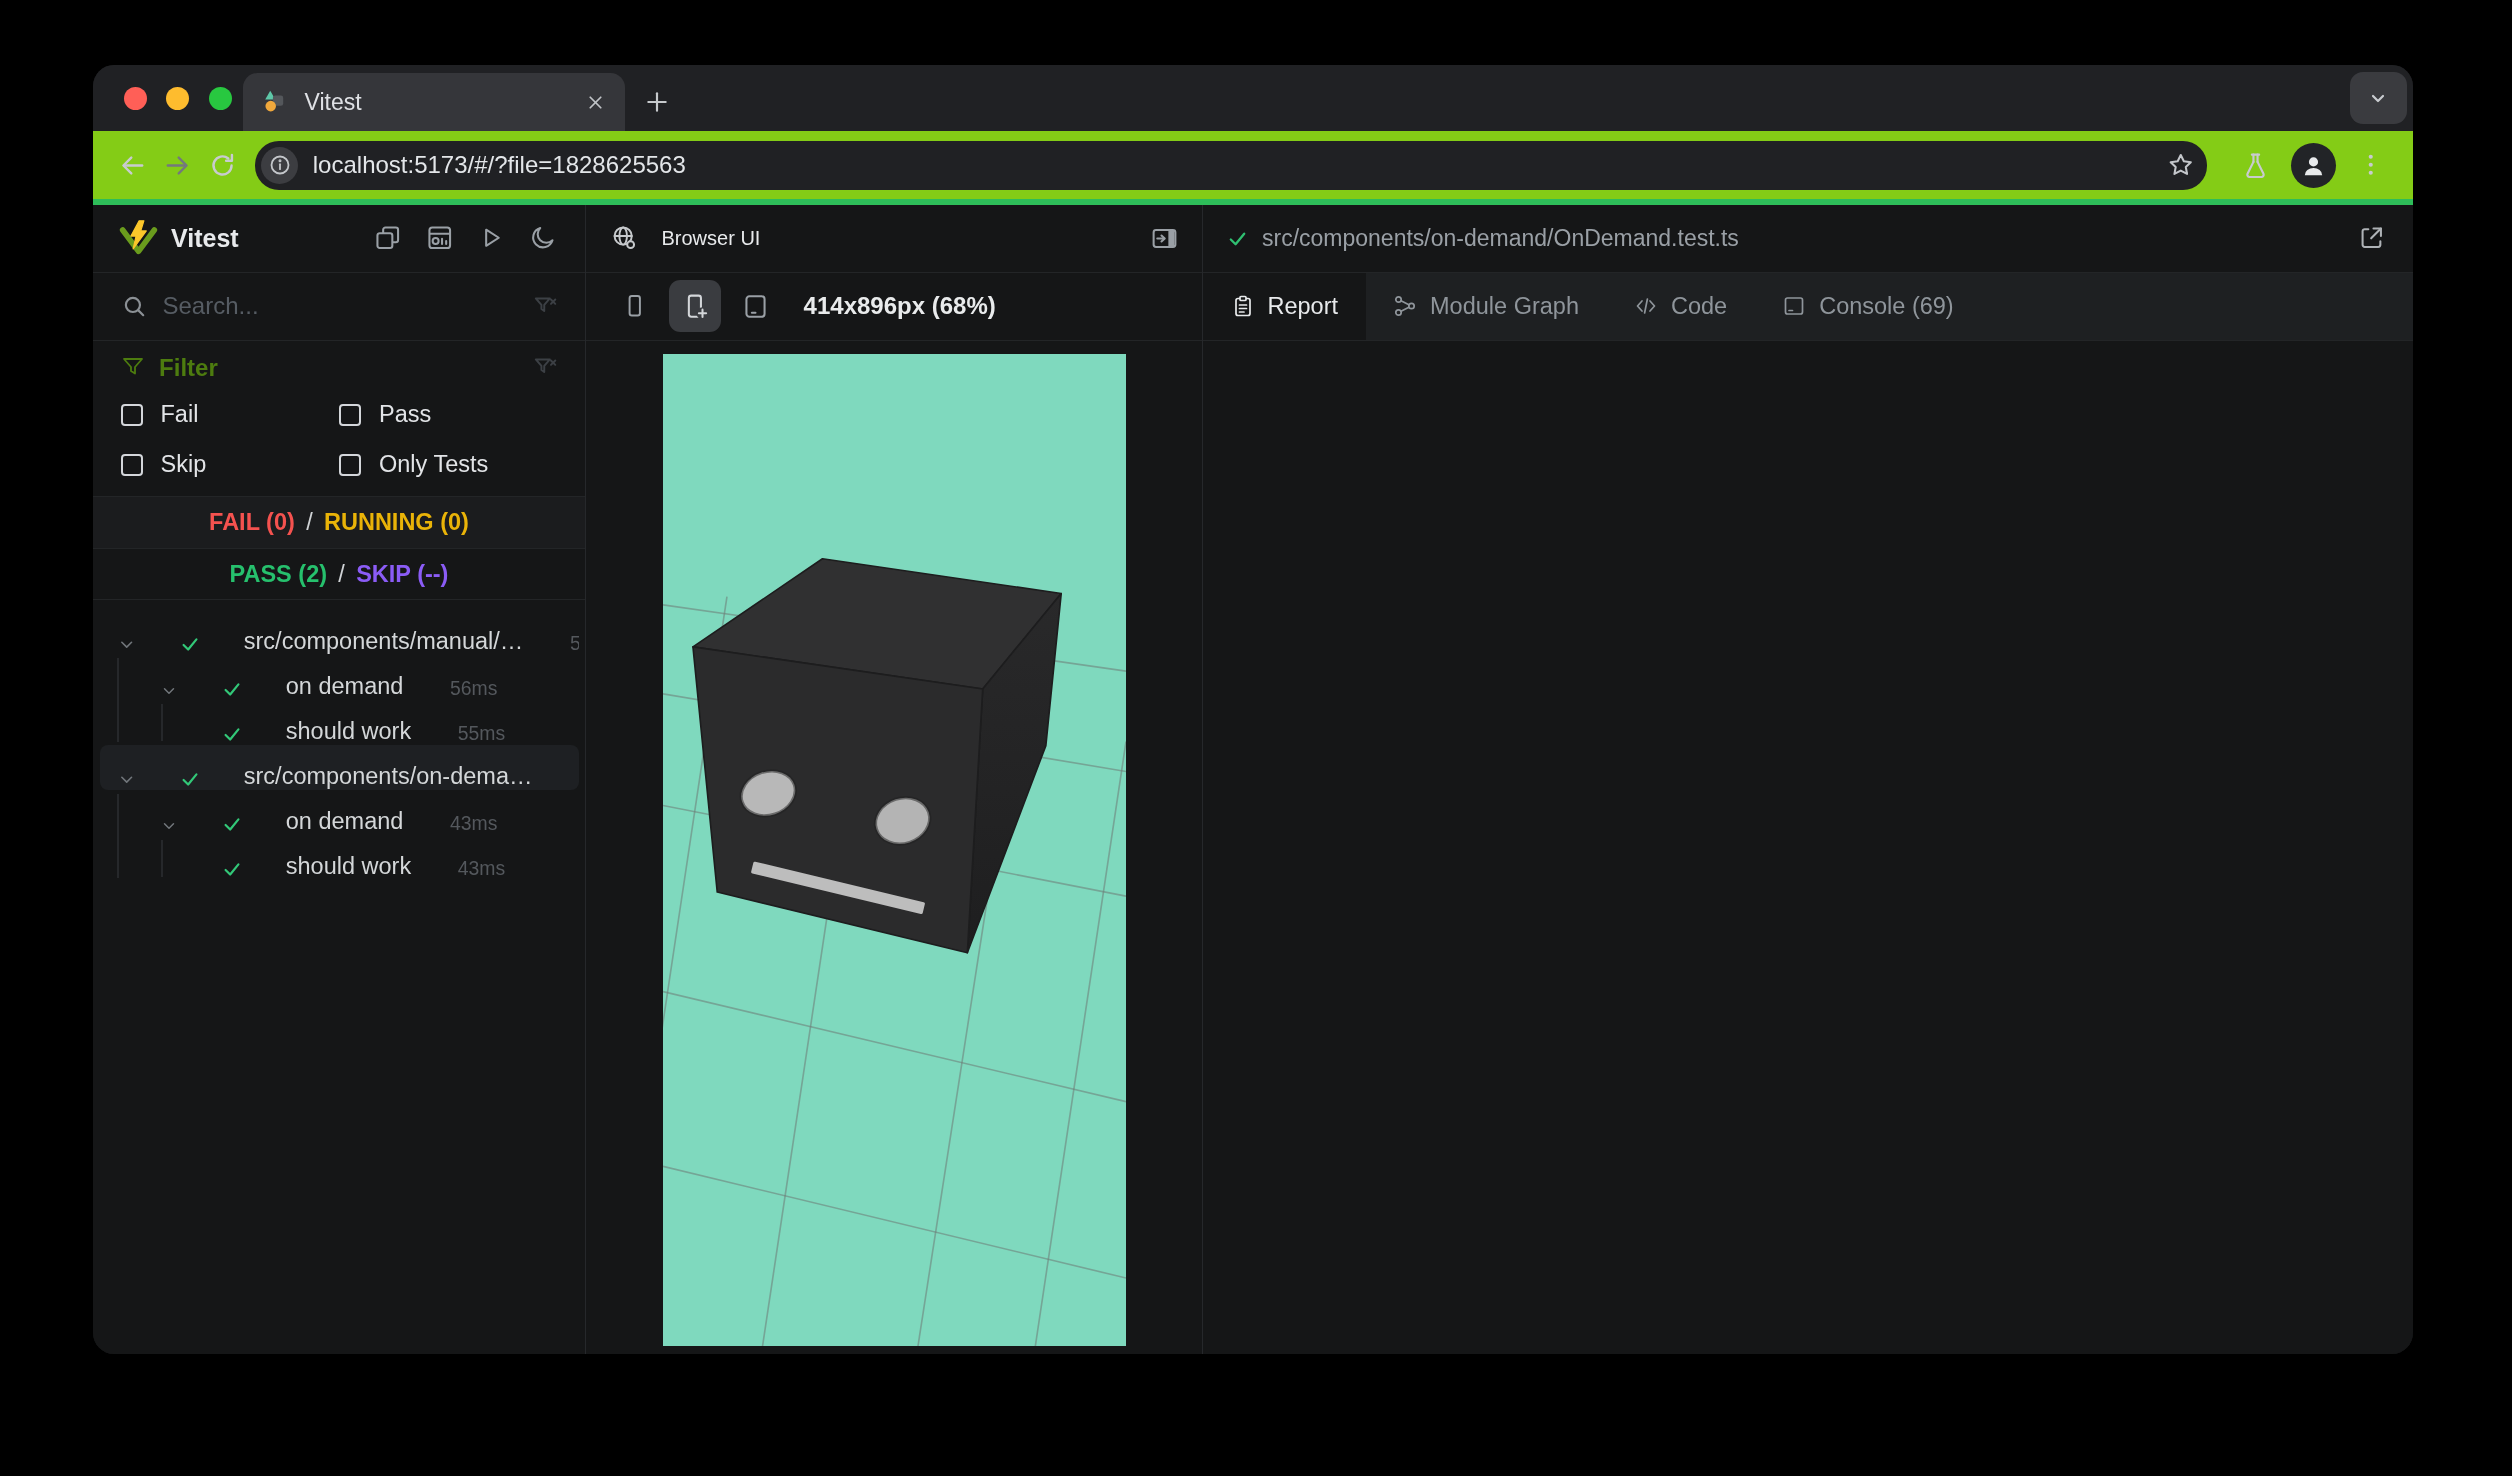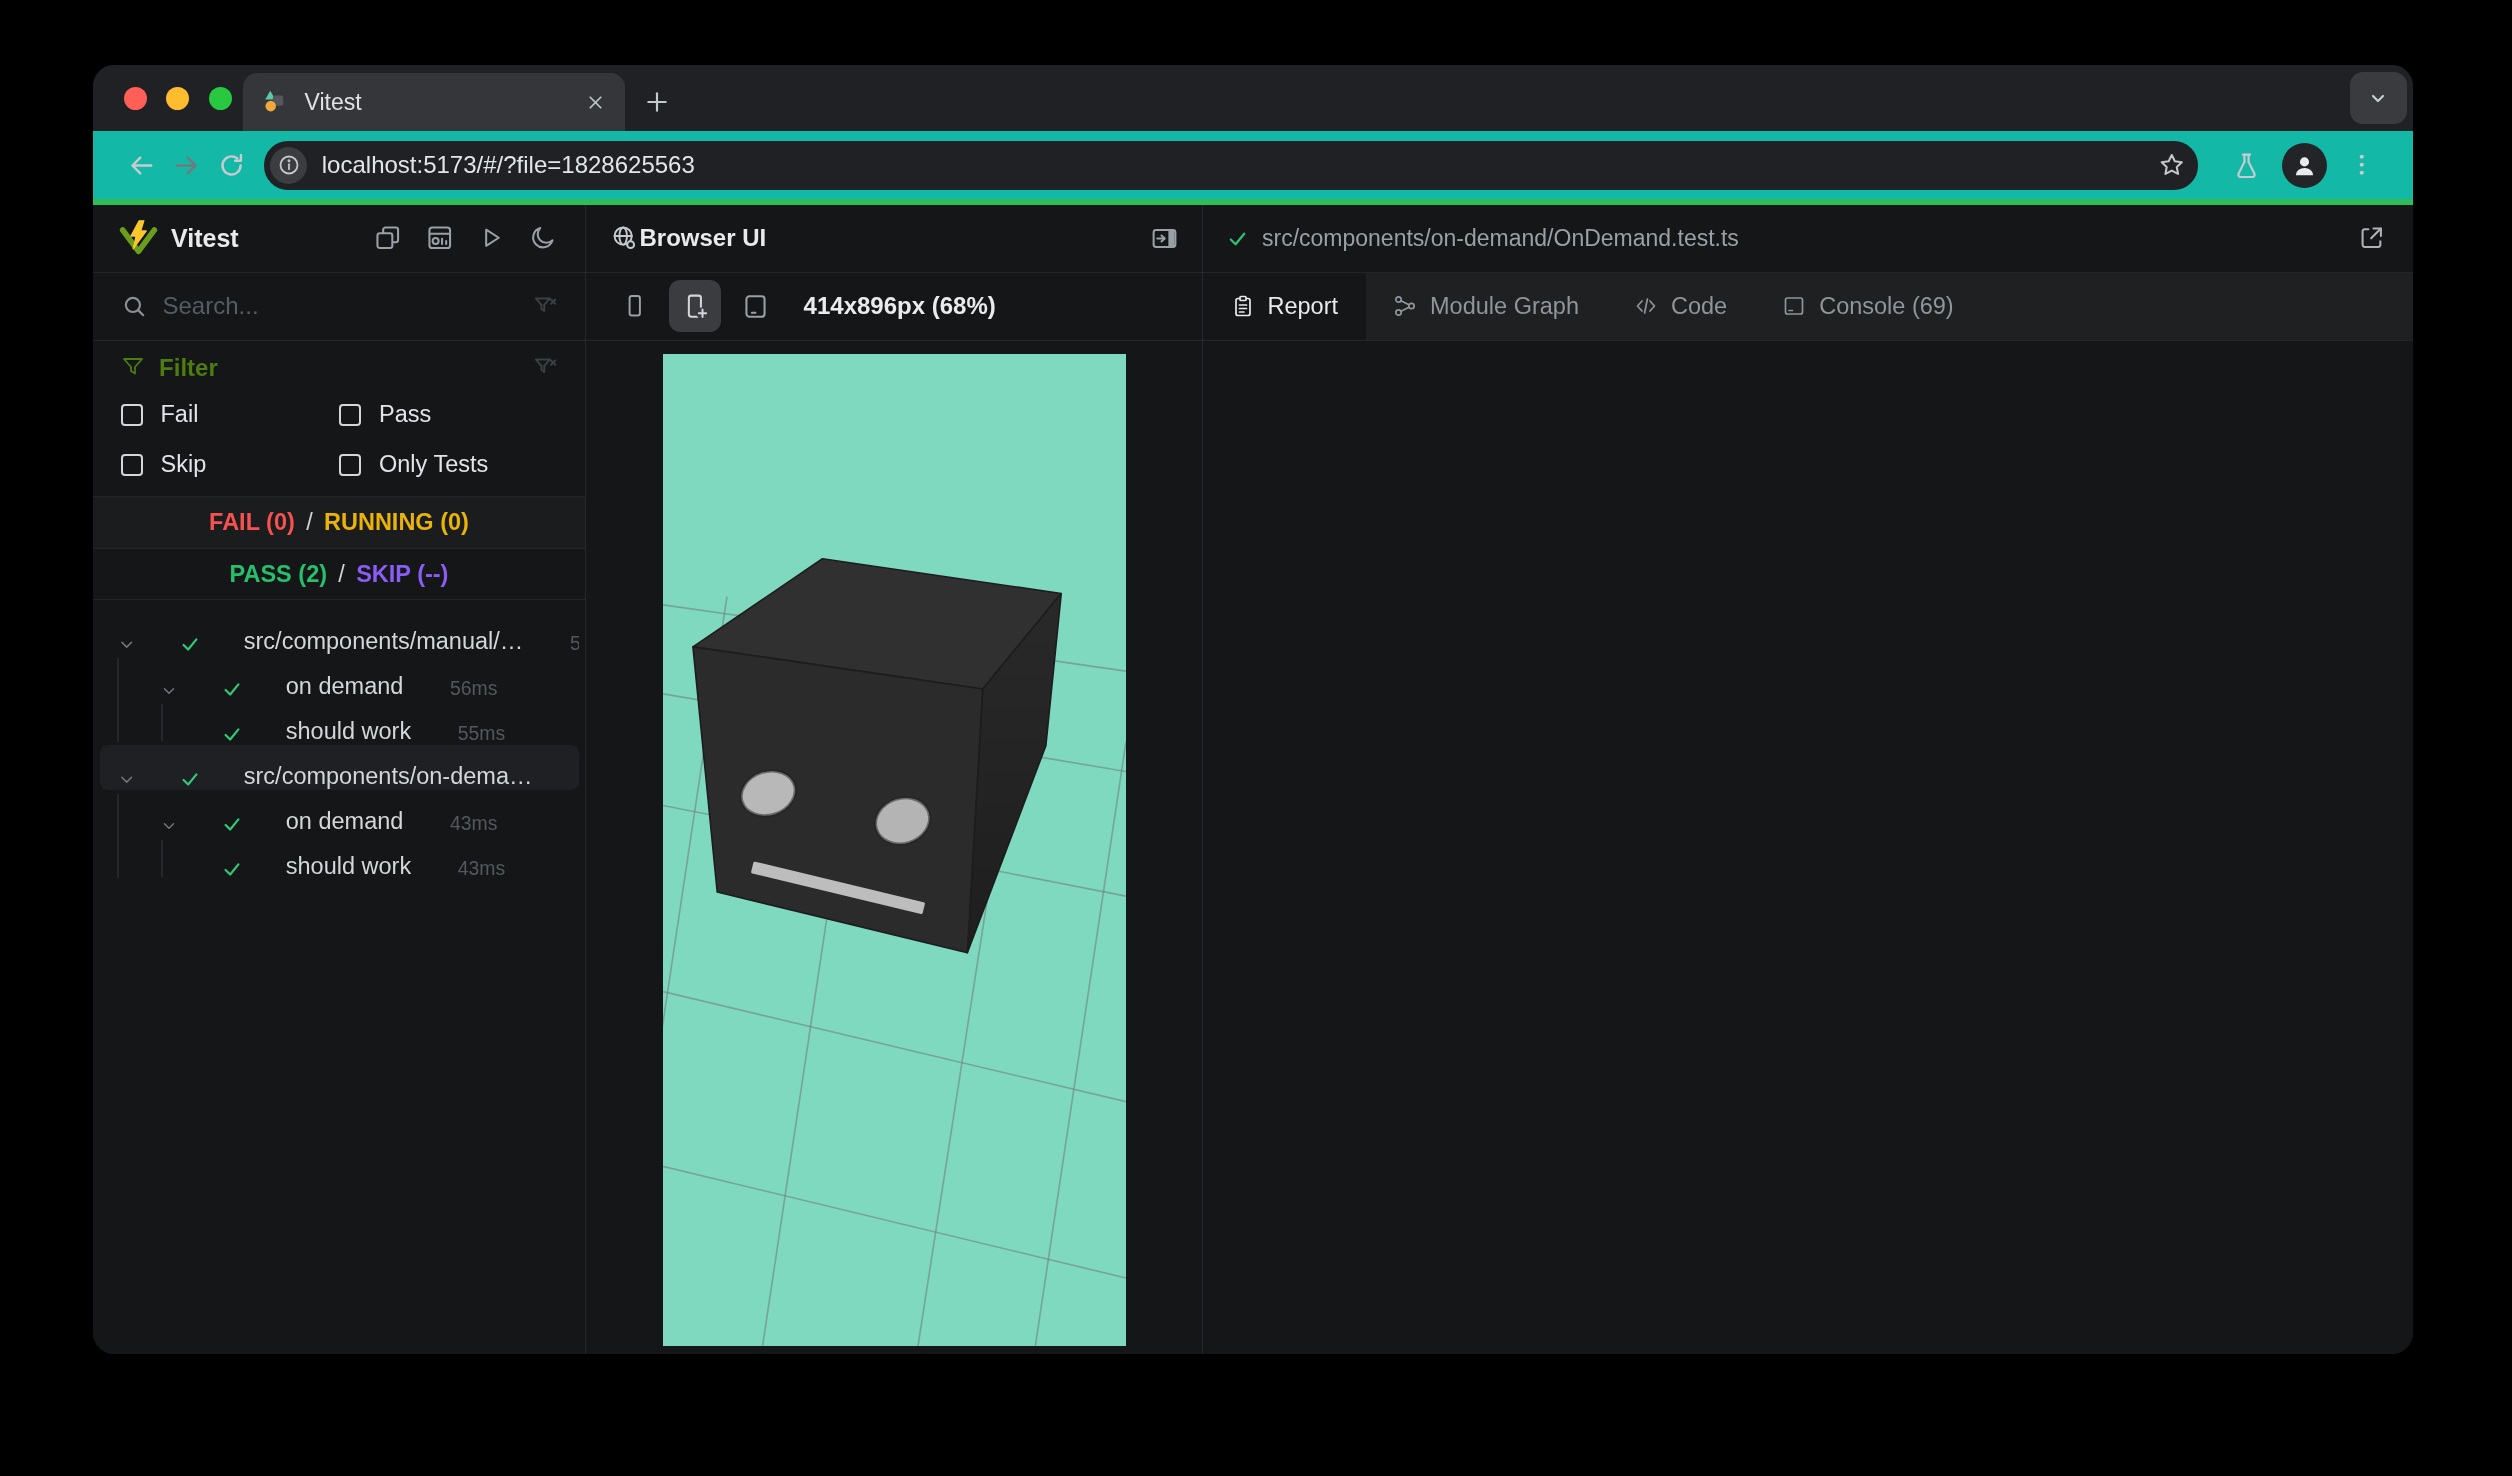--- a/index.html
+++ b/index.html
@@ -23,21 +23,21 @@
     position:absolute; left:150px; top:8px; width:382px; height:58px;
     background:#35363a; border-radius:14.6px 14.6px 0 0;
     display:flex; align-items:center; padding:0 19.4px;
   }
   .tab-title { font-size:23px; color:#dfe1e5; margin-left:14.6px; }
   .tab-close { margin-left:auto; color:#c0c3c7; display:flex; }
   .newtab { position:absolute; left:541px; top:14.6px; width:45px; height:45px; border-radius:50%;
     display:flex; align-items:center; justify-content:center; color:#c6c9cc; }
   .tabsearch { position:absolute; right:6.5px; top:7.3px; width:57px; height:52px; border-radius:13px;
     background:#3a3b3f; display:flex; align-items:center; justify-content:center; color:#c9ccd0; }
-  .toolbar { height:68px; background:#14b8a6; display:flex; align-items:center; padding:0 26px; flex:0 0 auto;text-align:center; }
+  .toolbar { height:68px; background:#84cc16; display:flex; align-items:center; padding:0 17px; flex:0 0 auto;text-align:center; }
   .nav-btn { width:45px; height:45px; display:flex; align-items:center; justify-content:center; color:#c8cbcf; flex:0 0 auto; }
   .nav-btn.dim { color:#74787d; }
   .urlbar { flex:1; height:49px; background:#202124; border-radius:24px; margin:0 14.6px 0 9.7px;
     display:flex; align-items:center; padding:0 13px 0 6.5px; min-width:0; }
   .info-chip { width:37px; height:37px; border-radius:50%; background:#3c3d41; color:#c3c6ca;
     display:flex; align-items:center; justify-content:center; margin-right:14.6px; flex:0 0 auto; }
   .url-text { font-size:24px; color:#e3e6e9; white-space:nowrap; overflow:hidden; }
   .star { margin-left:auto; color:#c3c6ca; display:flex; flex:0 0 auto; }
   .chrome-action { width:50px; height:50px; display:flex; align-items:center; justify-content:center; color:#c8cbcf; flex:0 0 auto; margin-left:8px; }
   .avatar { width:45px; height:45px; border-radius:50%; background:#222427; display:flex; align-items:center; justify-content:center; }
@@ -76,21 +76,21 @@
   .trow .chev { width:39px; display:flex; justify-content:center; color:#70757a; flex:0 0 auto; }
   .trow .chev-sp { width:39px; flex:0 0 auto; }
   .trow .tick { display:flex; margin-right:11.3px; color:#32c878; flex:0 0 auto; }
   .trow.lvl0 { padding-left:8px; }
   .trow.lvl1, .trow.lvl2 { padding-left:50px; }
   .t-dur { margin-left:14.6px; font-size:19.4px; color:#54585d; }
   .guide { position:absolute; width:1.6px; background:#26282b; }
   
   .bpanel { width:617px; border-right:1.6px solid #26282b; display:flex; flex-direction:column; min-height:0; }
   .bp-head { padding-left:24px; color:#c6c9cc; }
-  .bp-title { font-size:24px; font-weight:700; color:#e8eaec; margin-left:2px; }
+  .bp-title { font-size:20px; font-weight:400; color:#e8eaec; margin-left:24px; }
   .bp-head .icon-btn { margin-left:auto; margin-right:23px; color:#9aa0a6; }
   .bp-toolbar { height:68px; border-bottom:1.6px solid #232527; display:flex; align-items:center; padding-left:23px; gap:8px; flex:0 0 auto; }
   .dev-btn { width:52px; height:52px; border-radius:11.3px; display:flex; align-items:center; justify-content:center; color:#9aa0a6; }
   .dev-btn.sel { background:#3a3c40; color:#d3d6d9; }
   .bp-dims { margin-left:14.6px; font-size:24px; font-weight:700; color:#e9ebec; }
   .bp-canvas { flex:1; display:flex; justify-content:center; align-items:flex-start; padding-top:13px; min-height:0; }
   .viewport { width:463px; height:992px; flex:0 0 auto; }
   .viewport svg { display:block; width:100%; height:100%; }
   
   .rpanel { flex:1; display:flex; flex-direction:column; min-width:0; min-height:0; }

